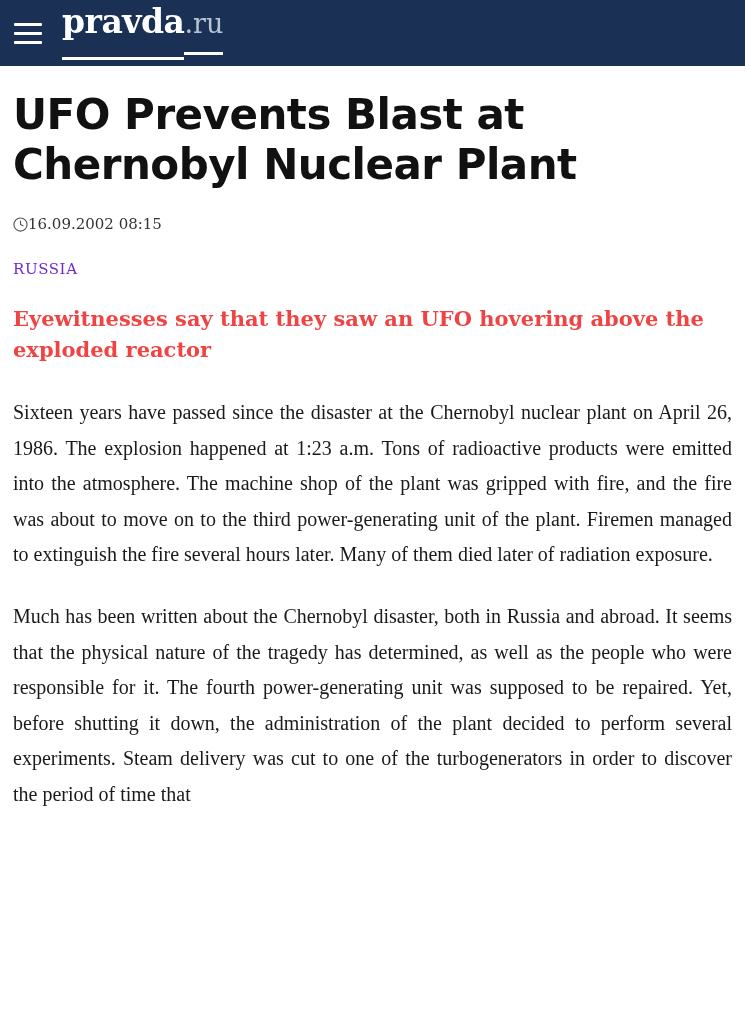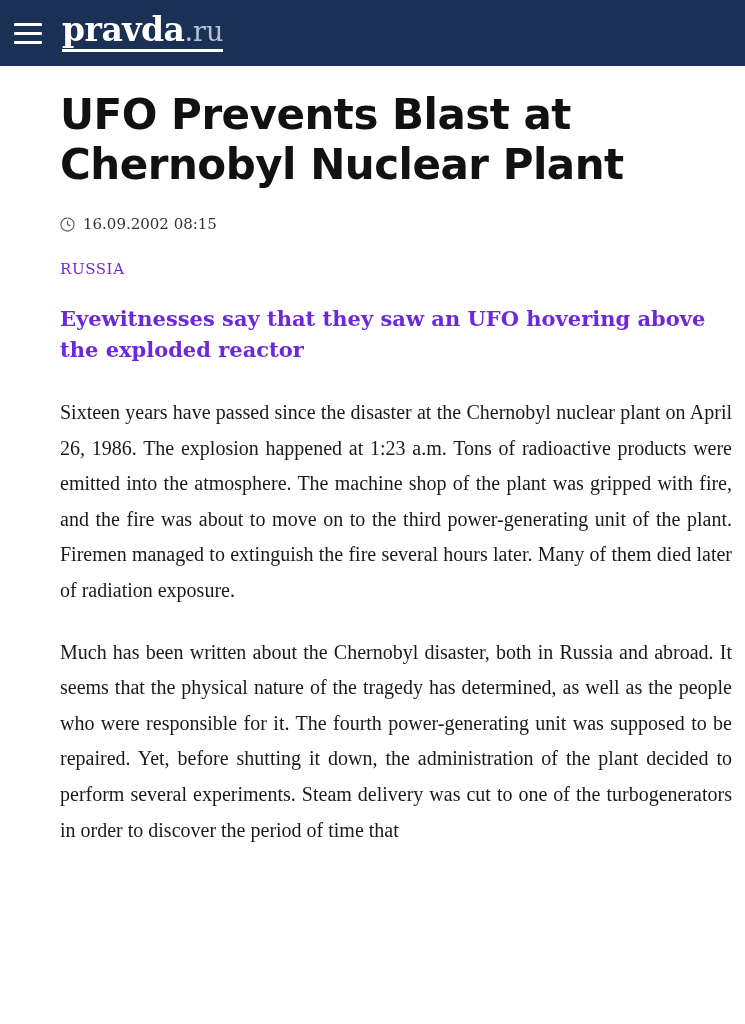--- a/index.html
+++ b/index.html
@@ -49,50 +49,49 @@
     padding-bottom: 2px;
   }
   .logo-main {
     font-family: "DejaVu Serif", serif;
     font-weight: bold;
     font-size: 33px;
     color: #ffffff;
     letter-spacing: -0.5px;
     line-height: 1;
     border-bottom: 3px solid #ffffff;
-    padding-bottom: 3px;
+    padding-bottom: 19px;
   }
   .logo-suffix {
     font-family: "DejaVu Serif", serif;
     font-weight: normal;
     font-size: 27px;
     color: #b9c3d4;
     line-height: 1;
     border-bottom: 3px solid #ffffff;
-    padding-bottom: 4px;
+    padding-bottom: 15px;
   }
 
   
   .article {
     padding: 24px 13px 0 13px;
-    margin-left: 47px;
   }
   h1.headline {
     font-family: "DejaVu Sans", sans-serif;
     font-weight: bold;
     font-size: 42px;
     line-height: 1.18;
     color: #111111;
     margin: 0 0 26px 0;
     letter-spacing: -0.5px;
   }
   .meta {
     display: flex;
     align-items: center;
-    gap: 8px;
+    gap: 0;
     margin-bottom: 26px;
   }
   .clock-icon {
     width: 15px;
     height: 15px;
     flex: 0 0 15px;
   }
   .meta-date {
     font-family: "DejaVu Serif", serif;
     font-size: 15px;
@@ -106,21 +105,21 @@
     text-decoration: none;
     display: inline-block;
     margin-bottom: 26px;
     cursor: pointer;
   }
   h2.lead {
     font-family: "DejaVu Serif", serif;
     font-weight: bold;
     font-size: 21px;
     line-height: 1.45;
-    color: #6d28d9;
+    color: #ef4444;
     margin: 0 0 30px 0;
   }
   p.body-text {
     font-family: Liberation Serif, serif;
     font-size: 20px;
     line-height: 1.78;
     color: #1a1a1a;
     margin: 0 0 26px 0;
     text-align: justify;
     text-justify: inter-word;

